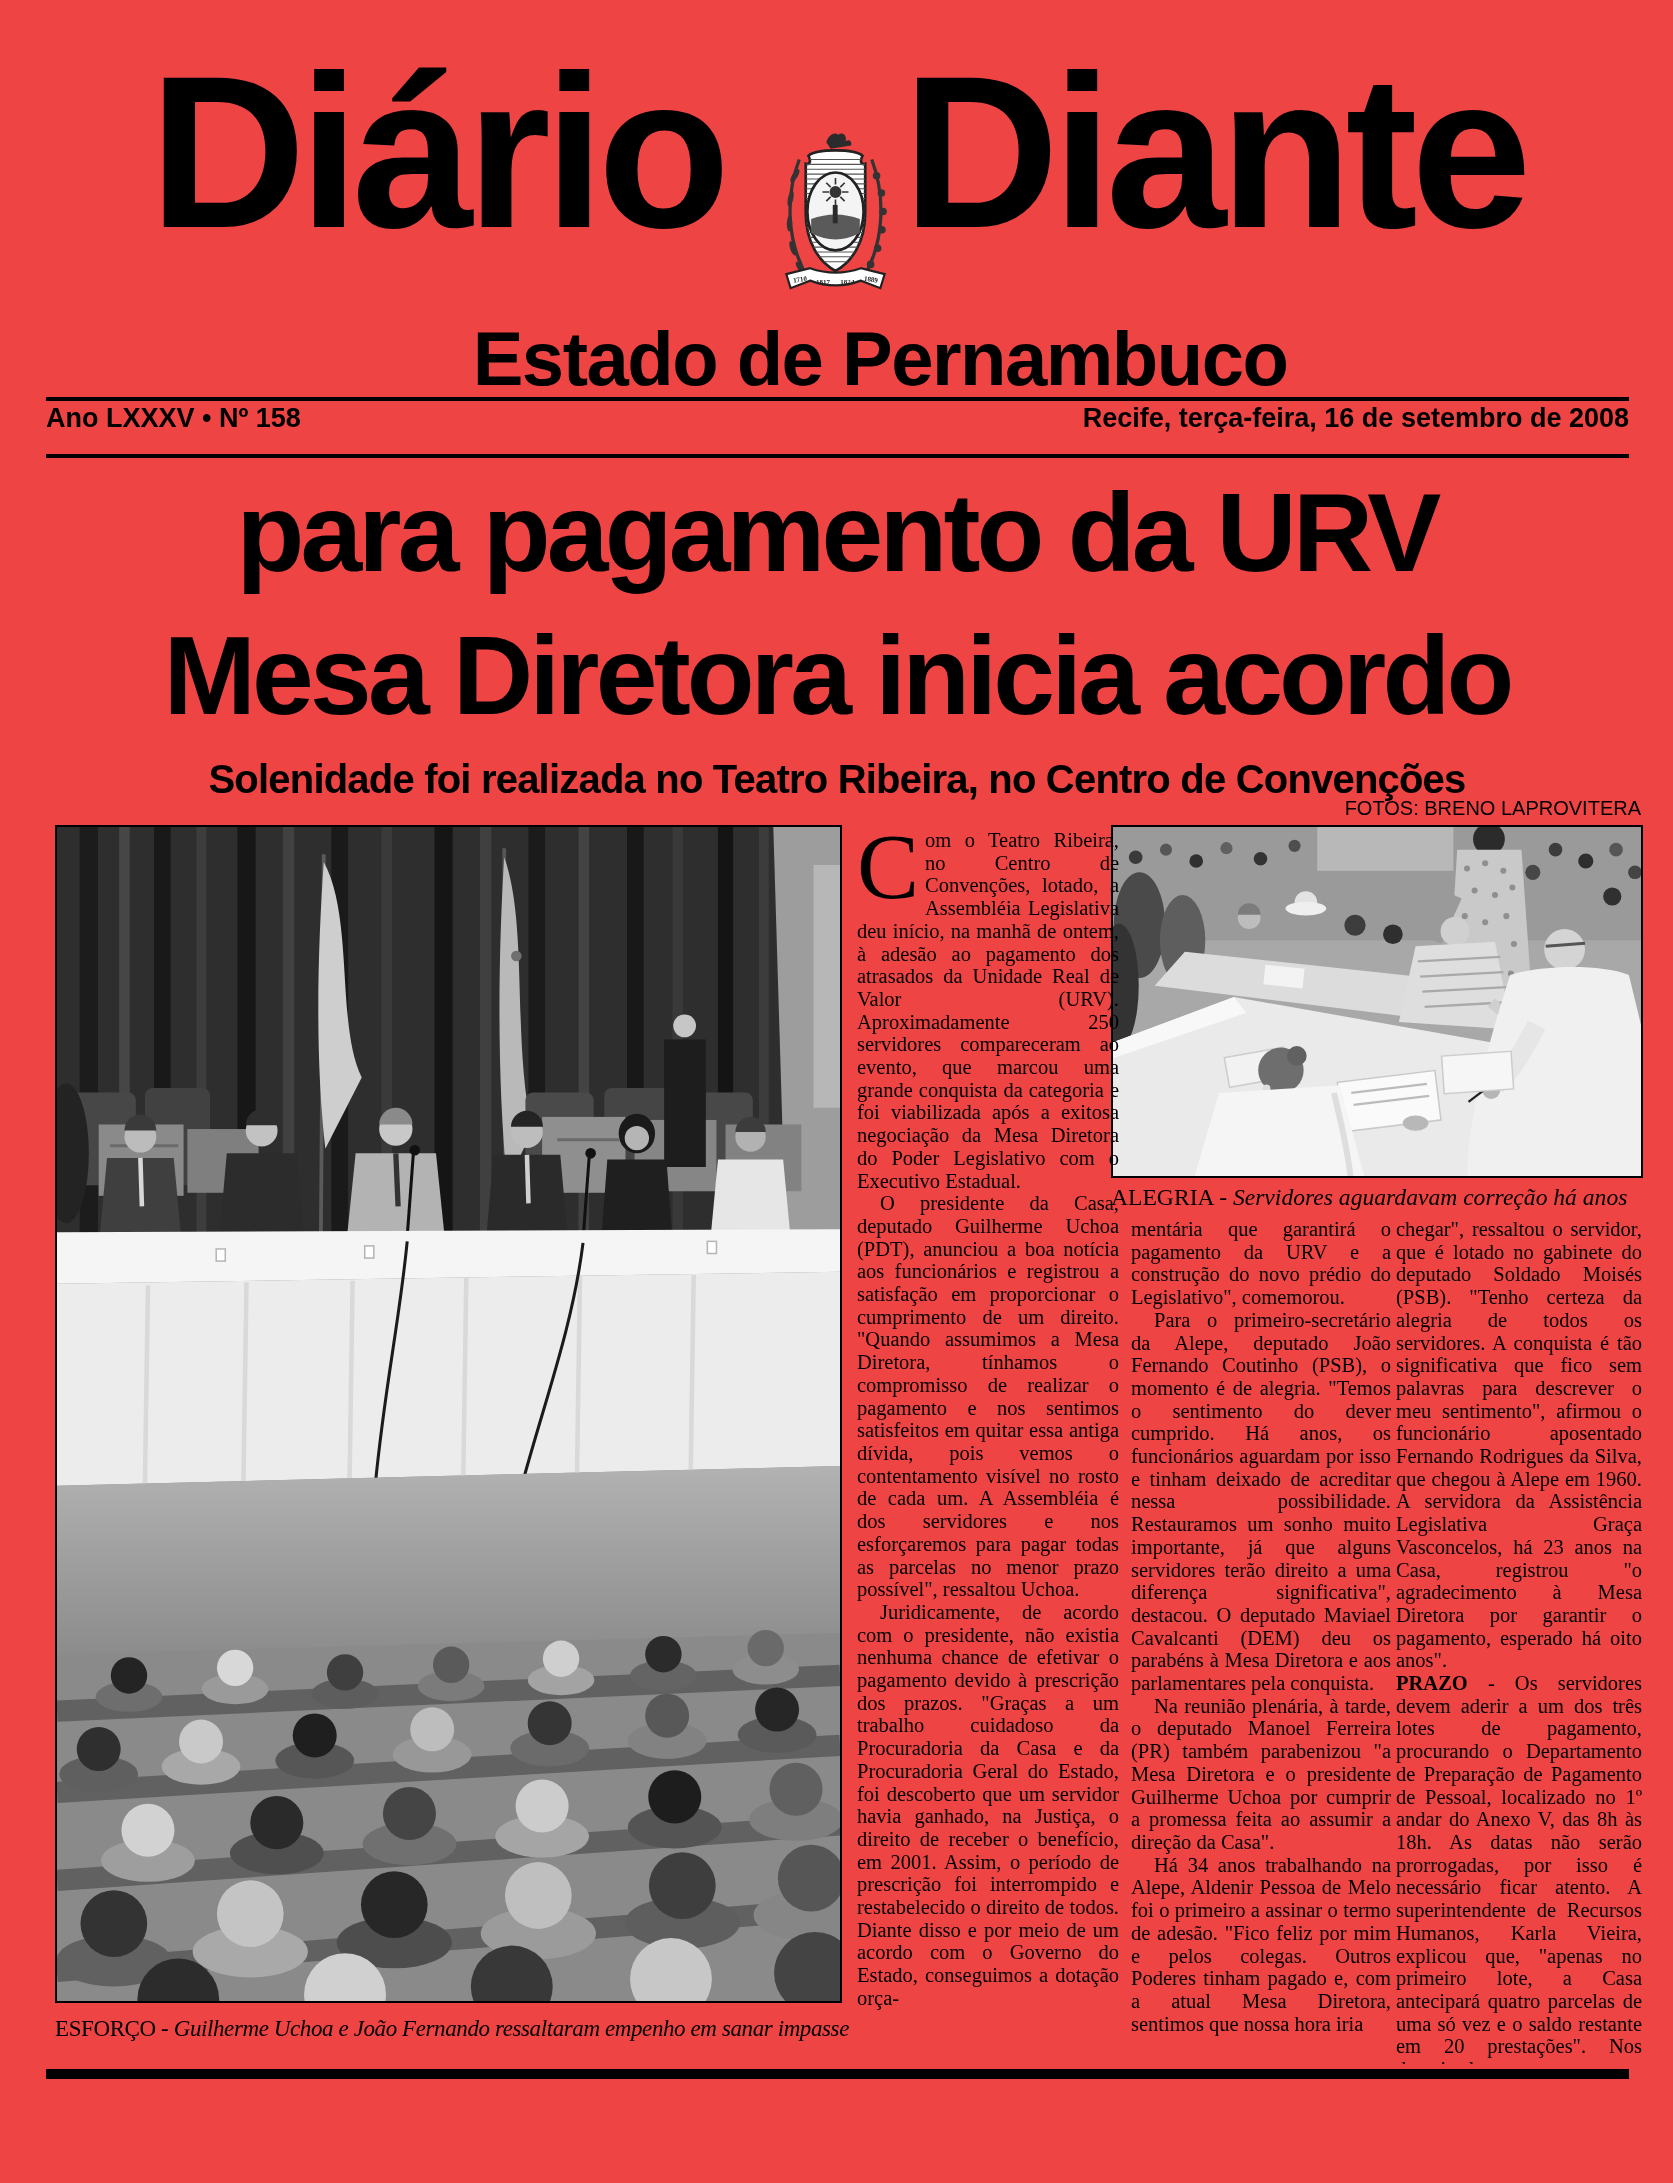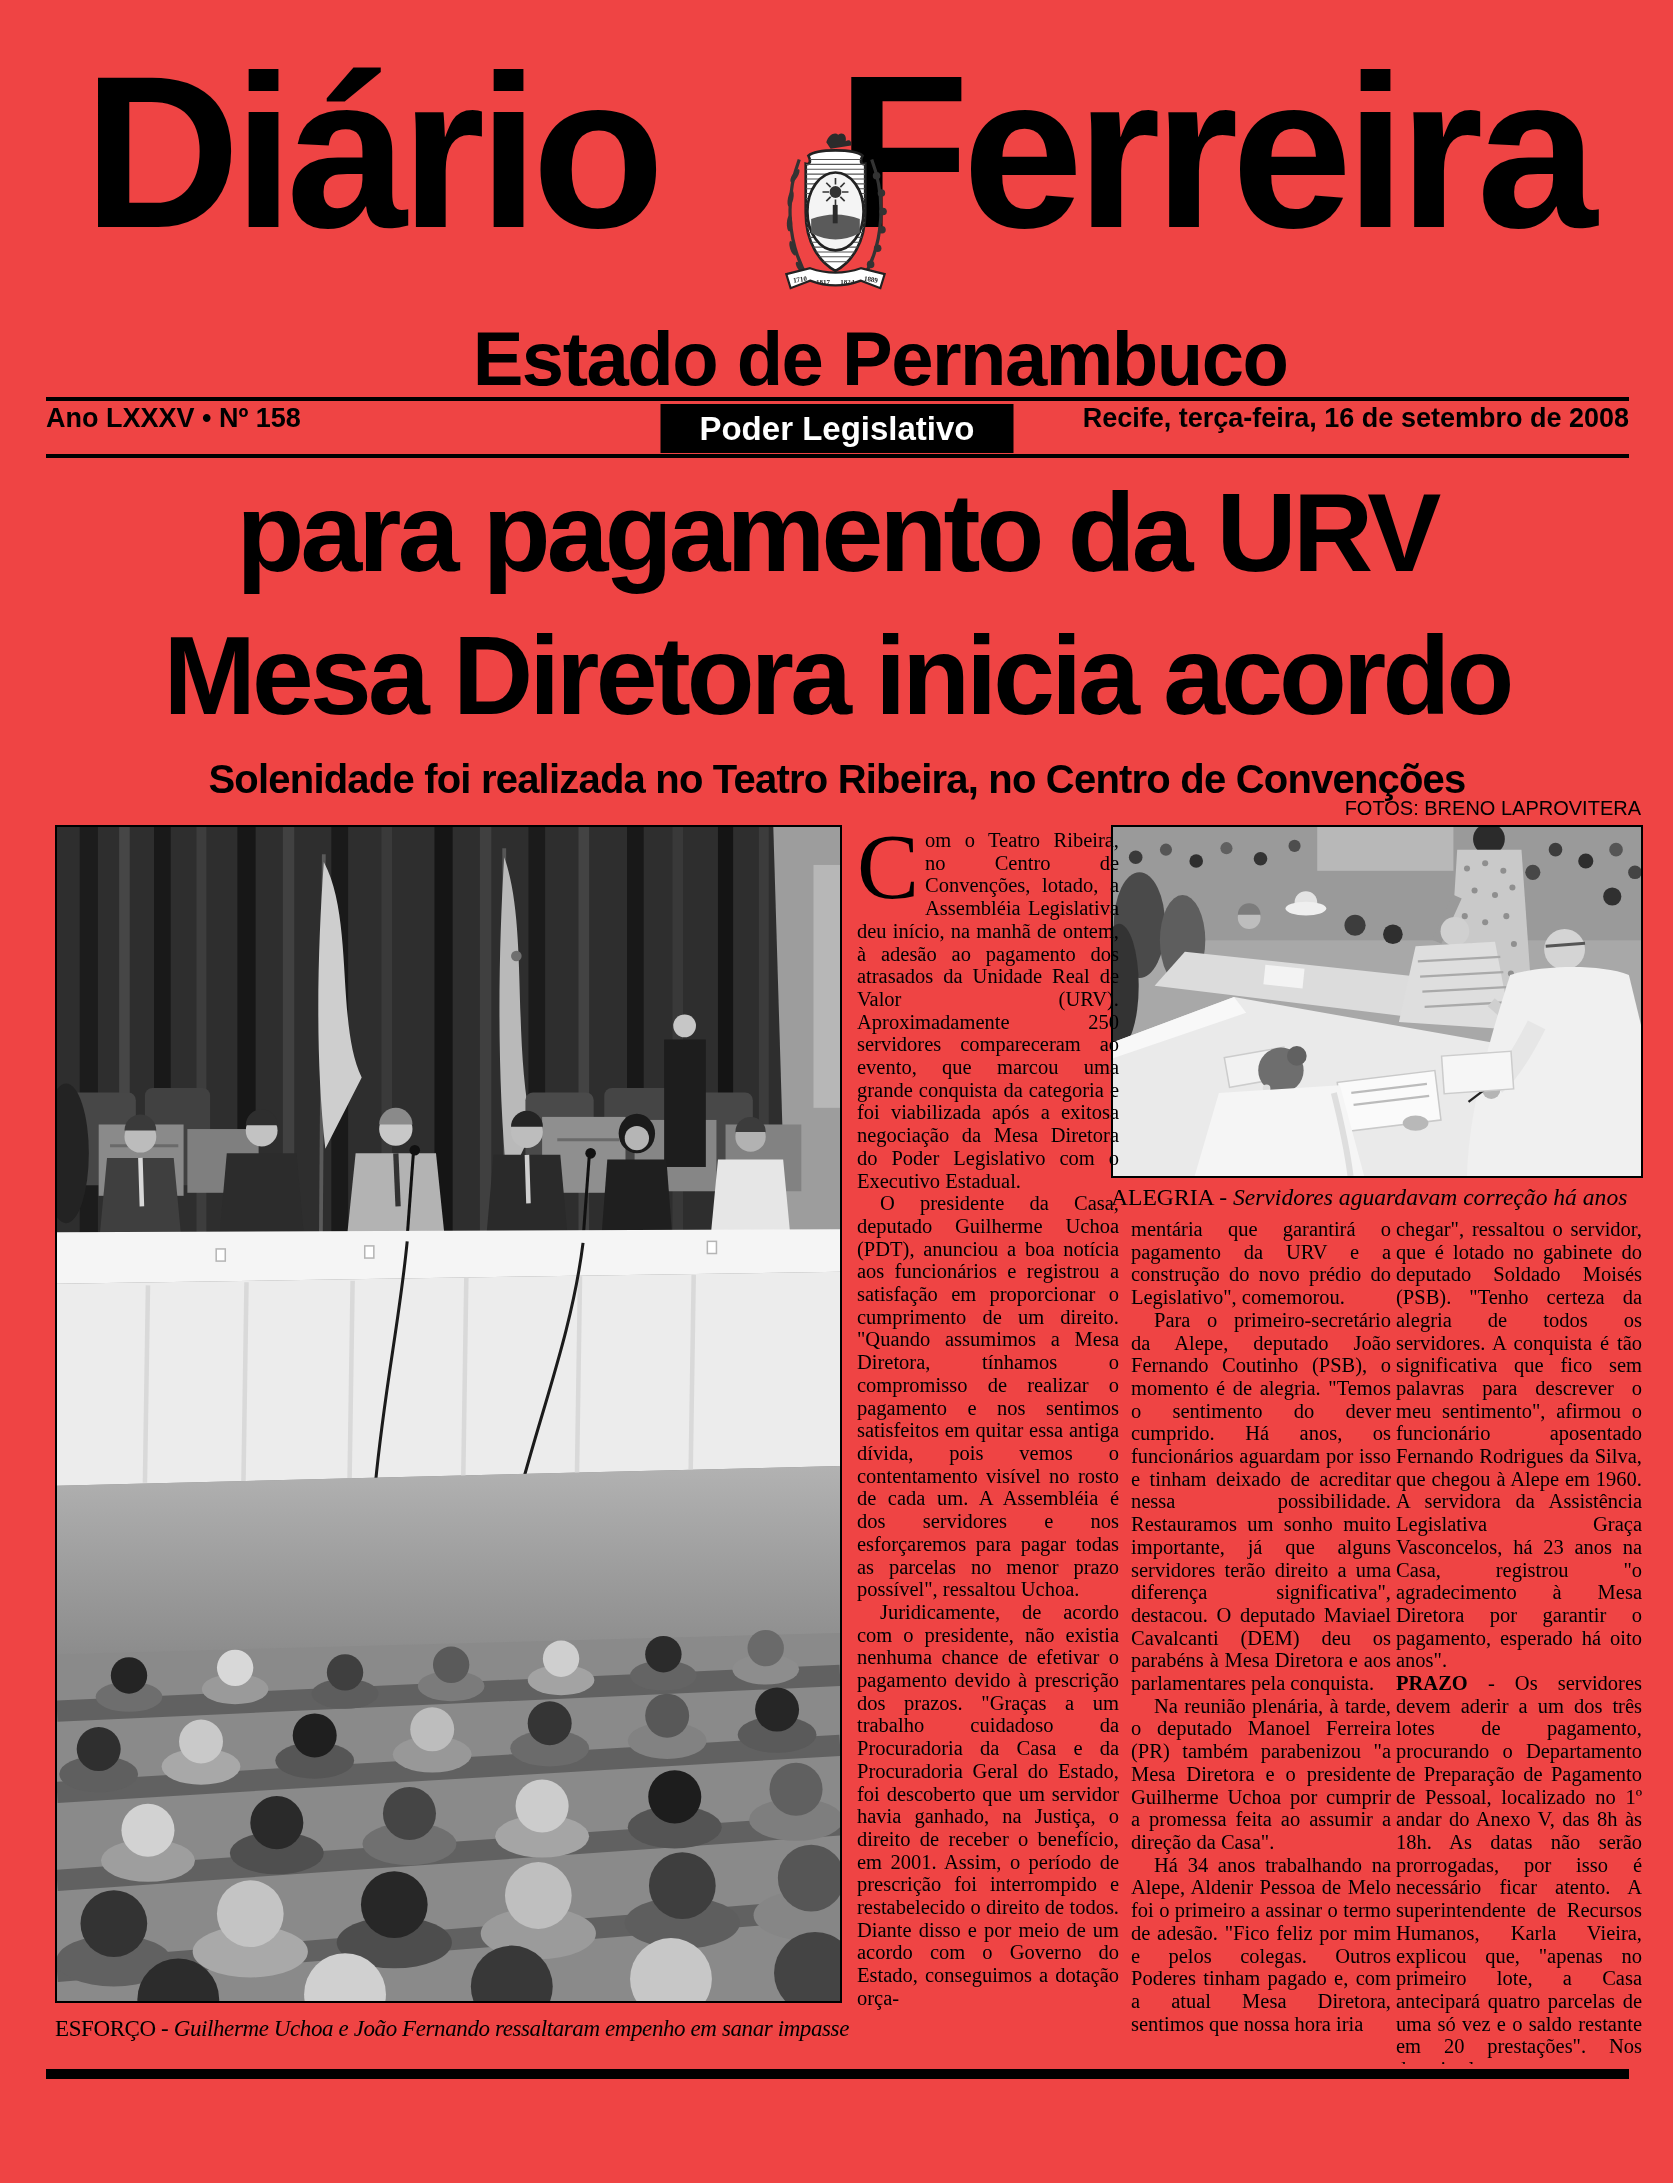--- a/index.html
+++ b/index.html
@@ -59,21 +59,21 @@
   .bottom-rule{top:2069px;height:10px;}
 </style>
 </head>
 <body>
 
 <div class="page">
 
   <div class="masthead">
     <span class="mast-word">Diário</span>
     <span class="mast-spacer"></span>
-    <span class="mast-word">Ferreira</span>
+    <span class="mast-word">Diante</span>
   </div>
 
   <svg class="emblem" viewBox="0 0 210 320" preserveAspectRatio="xMidYMid meet">
     <defs>
       <clipPath id="shieldclip">
         <path d="M55,55 C70,42 140,42 155,55 C150,65 152,72 160,70 L160,160 C160,215 135,252 105,268 C75,252 50,215 50,160 L50,70 C58,72 60,65 55,55 Z"></path>
       </clipPath>
     </defs>
 
     <path d="M88,30 C92,16 104,10 110,16 C118,10 126,16 124,28 C130,24 136,28 134,36 L96,42 Z" fill="#2b2b2b"></path>
@@ -144,23 +144,20 @@
     </g>
   </svg>
 
   <div class="mast-sub">Estado de Pernambuco</div>
 
   <div class="rule rule-1"></div>
   <div class="info-row">
     <span>Ano LXXXV • Nº 158</span>
     <span>Recife, terça-feira, 16 de setembro de 2008</span>
   </div>
-  <div class="section-box">
-    <span>Poder Legislativo</span>
-  </div>
   <div class="rule rule-2"></div>
 
   <div class="headline">
     <div>para pagamento da URV</div>
     <div>Mesa Diretora inicia acordo</div>
   </div>
   <div class="subhead">Solenidade foi realizada no Teatro Ribeira, no Centro de Convenções</div>
   <div class="credit">FOTOS: BRENO LAPROVITERA</div>
 
   <figure class="photo photo-main" style="margin:0">

